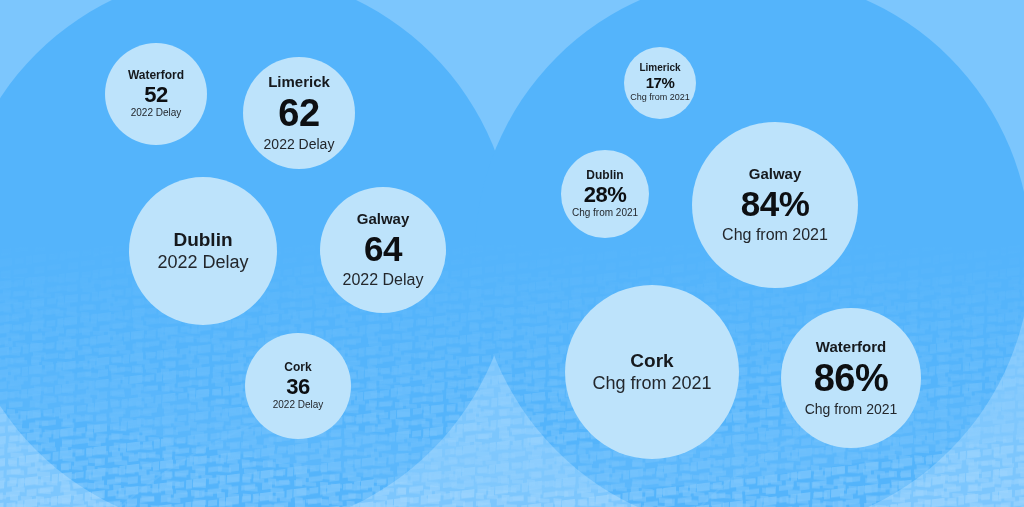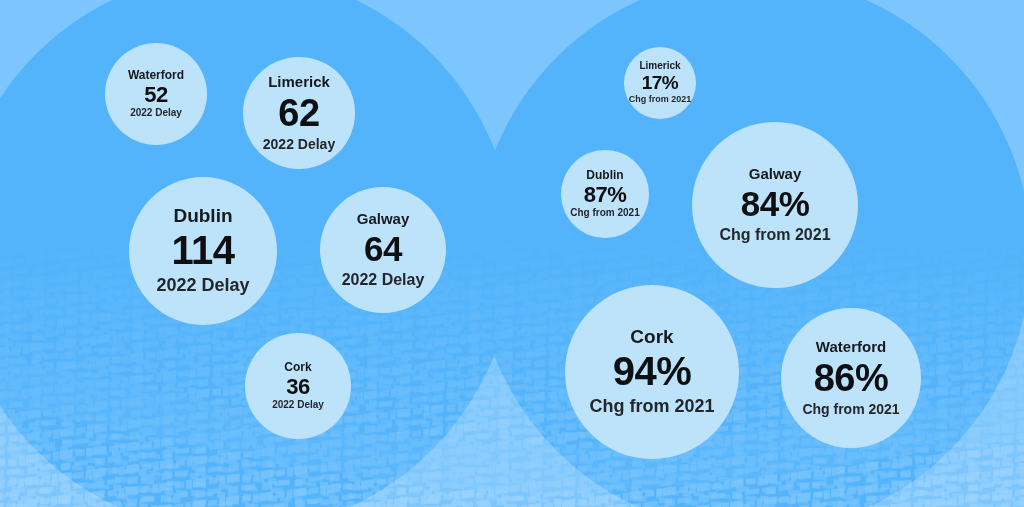--- a/index.html
+++ b/index.html
@@ -59,28 +59,28 @@
     color: #16191d;
     white-space: nowrap;
   }
   .bubble .b-value {
     font-weight: bold;
     color: #0d0f12;
     white-space: nowrap;
     letter-spacing: -0.5px;
   }
   .bubble .b-note {
-    font-weight: bold;
+    font-weight: normal;
     color: #23272c;
     white-space: nowrap;
   }
 
   
   .tier-xs .b-city  { font-size: 10px; margin-bottom: 1px; }
-  .tier-xs .b-value { font-size: 19px; margin-bottom: 2px; }
+  .tier-xs .b-value { font-size: 15px; margin-bottom: 2px; }
   .tier-xs .b-note  { font-size: 9px; }
 
   .tier-sm .b-city  { font-size: 12px; margin-bottom: 1px; }
   .tier-sm .b-value { font-size: 22px; margin-bottom: 2px; text-align: center; }
   .tier-sm .b-note  { font-size: 10px; }
 
   .tier-md .b-city  { font-size: 15px; margin-bottom: 2px; }
   .tier-md .b-value { font-size: 38px; margin-bottom: 3px; }
   .tier-md .b-note  { font-size: 14px; }
 
@@ -131,21 +131,20 @@
                C860,224 700,258 520,254 C330,250 180,196 -20,166 Z" fill="#9fd6ff" opacity=".38"></path>
       <path d="M-20,60 C200,96 380,148 560,152 C740,156 900,120 1044,96" fill="none" stroke="#f0f9ff" stroke-width="3" opacity=".32"></path>
       <path d="M120,270 C200,200 300,160 430,140" fill="none" stroke="#eaf6ff" stroke-width="2" opacity=".28"></path>
       <path d="M700,270 C760,210 840,170 960,146" fill="none" stroke="#eaf6ff" stroke-width="2" opacity=".25"></path>
     </g>
   </svg>
 
   <div id="bubble-layer">
       <div class="bubble tier-xl" style="left: 129px; top: 177px; width: 148px; height: 148px;">
         <div class="b-city">Dublin</div>
-        <div class="b-value">114</div>
         <div class="b-note">2022 Delay</div>
       </div>
       <div class="bubble tier-lg" style="left: 320px; top: 187px; width: 126px; height: 126px;">
         <div class="b-city">Galway</div>
         <div class="b-value">64</div>
         <div class="b-note">2022 Delay</div>
       </div>
       <div class="bubble tier-sm" style="left: 245px; top: 333px; width: 106px; height: 106px;">
         <div class="b-city">Cork</div>
         <div class="b-value">36</div>
@@ -156,36 +155,35 @@
         <div class="b-value">62</div>
         <div class="b-note">2022 Delay</div>
       </div>
       <div class="bubble tier-sm" style="left: 105px; top: 43px; width: 102px; height: 102px;">
         <div class="b-city">Waterford</div>
         <div class="b-value">52</div>
         <div class="b-note">2022 Delay</div>
       </div>
       <div class="bubble tier-xl" style="left: 565px; top: 285px; width: 174px; height: 174px;">
         <div class="b-city">Cork</div>
-        <div class="b-value">94%</div>
         <div class="b-note">Chg from 2021</div>
       </div>
       <div class="bubble tier-lg" style="left: 692px; top: 122px; width: 166px; height: 166px;">
         <div class="b-city">Galway</div>
         <div class="b-value">84%</div>
         <div class="b-note">Chg from 2021</div>
       </div>
       <div class="bubble tier-md" style="left: 781px; top: 308px; width: 140px; height: 140px;">
         <div class="b-city">Waterford</div>
         <div class="b-value">86%</div>
         <div class="b-note">Chg from 2021</div>
       </div>
       <div class="bubble tier-sm" style="left: 561px; top: 150px; width: 88px; height: 88px;">
         <div class="b-city">Dublin</div>
-        <div class="b-value">87%</div>
+        <div class="b-value">28%</div>
         <div class="b-note">Chg from 2021</div>
       </div>
       <div class="bubble tier-xs" style="left: 624px; top: 47px; width: 72px; height: 72px;">
         <div class="b-city">Limerick</div>
         <div class="b-value">17%</div>
         <div class="b-note">Chg from 2021</div>
       </div>
     </div>
 
 </div>

